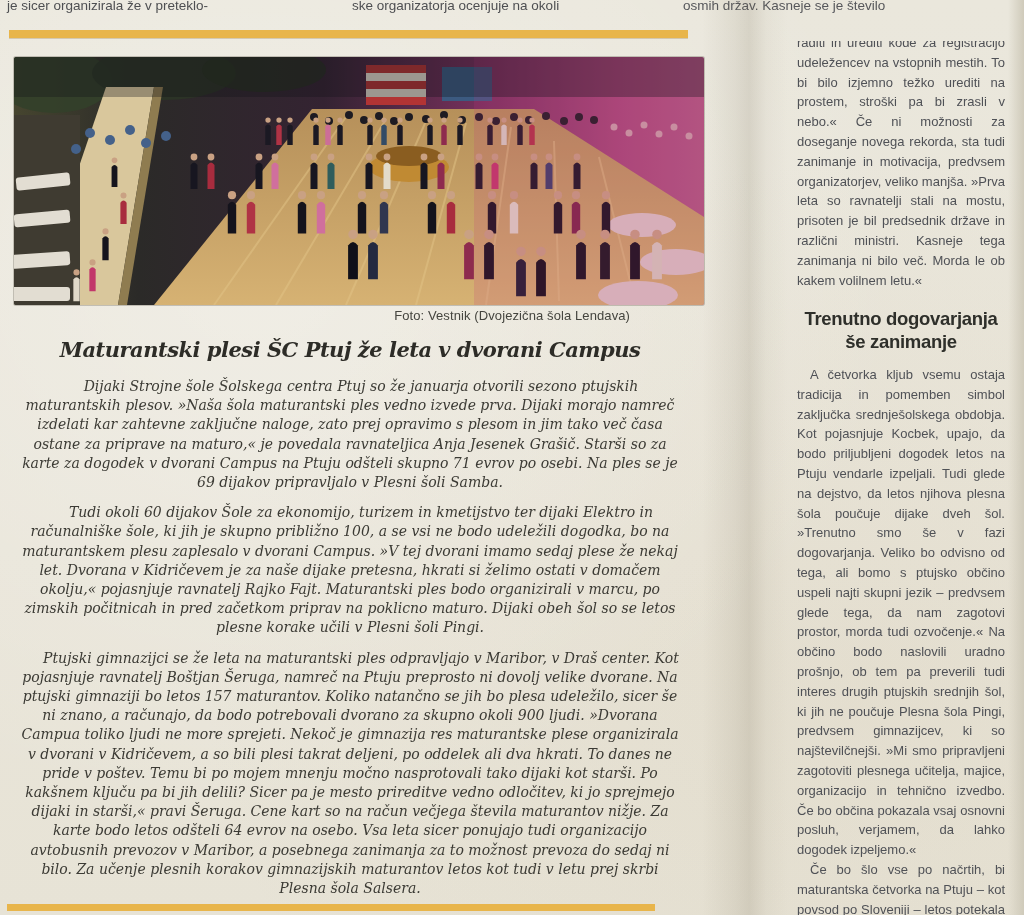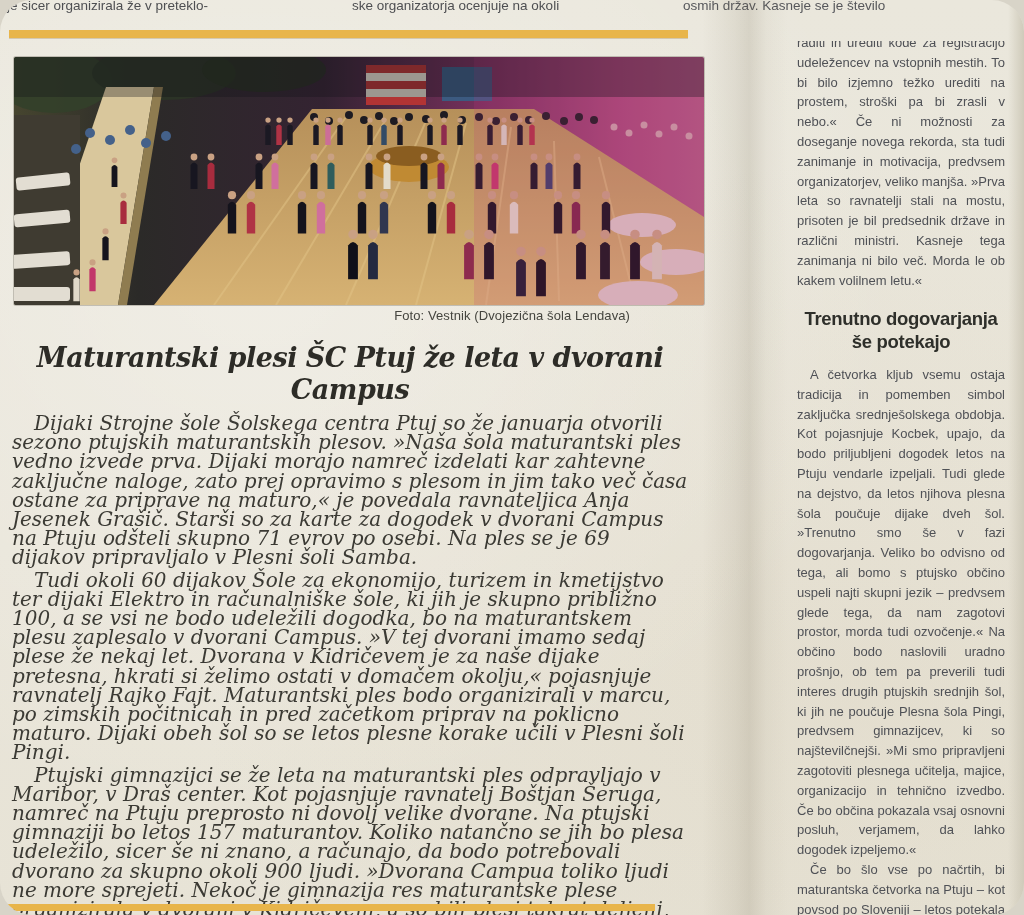--- a/index.html
+++ b/index.html
@@ -2,21 +2,21 @@
 <html><head>
 <meta charset="utf-8">
 <style>
   html,body{margin:0;padding:0;background:#d8d4c8;}
   .page{
     position:relative;width:1024px;height:915px;overflow:hidden;
     background:
       radial-gradient(ellipse at 25% 30%, rgba(255,255,255,0.30), transparent 60%),
       radial-gradient(ellipse at 85% 75%, rgba(185,165,125,0.10), transparent 55%),
       linear-gradient(180deg,#eae7dc 0%, #e9e5d9 60%, #e7e3d6 100%);
-    font-family:"Liberation Sans",sans-serif;color:#3e3c36;border-radius:32px;
+    font-family:"Liberation Sans",sans-serif;color:#3e3c36;
   }
   
   .crease{position:absolute;top:0;left:702px;width:86px;height:915px;pointer-events:none;
     background:linear-gradient(90deg,transparent 0%,rgba(115,105,82,0.10) 38%,rgba(115,105,82,0.17) 55%,rgba(115,105,82,0.05) 75%,transparent 100%);}
   .page-edge{position:absolute;top:0;right:0;width:16px;height:915px;pointer-events:none;
     background:linear-gradient(90deg,transparent,#cfcaba);}
   
   .topfrags{position:absolute;top:-3px;left:0;width:1024px;height:20px;overflow:hidden;
     color:#4e4f52;font-size:13.5px;line-height:17px;letter-spacing:0px;}
   .topfrags span{position:absolute;top:0;white-space:nowrap;}
@@ -27,25 +27,25 @@
   .rule-bottom{position:absolute;left:7px;top:904px;width:648px;height:7px;background:#e8b54b;}
   
   .photo{position:absolute;left:14px;top:57px;width:690px;height:248px;border-radius:2px;
     overflow:hidden;box-shadow:0 0 0 1px rgba(60,50,40,0.25);}
   .photo svg{display:block;}
   .caption{position:absolute;left:14px;top:308px;width:616px;text-align:right;
     font-size:13px;color:#45453f;letter-spacing:0.1px;}
   
   .article{position:absolute;left:9px;top:332px;width:682px;
     font-family:"DejaVu Serif",serif;font-style:italic;color:#3b3a34;}
-  .headline{margin:10px 0 8px 0;text-align:center;font-size:27px;line-height:32px;
+  .headline{margin:2px 0 8px 0;text-align:center;font-size:21px;line-height:32px;
     font-weight:bold;color:#2d2c27;letter-spacing:-0.5px;}
   .subheadline{margin:8px 0 8px 0;text-align:center;font-size:19.5px;line-height:24px;
     font-weight:bold;color:#2d2c27;}
-  .article p.body{margin:3px;font-size:20px;line-height:19.2px;text-indent:22px;text-align:left;}
+  .article p.body{margin:11px;font-size:14px;line-height:19.2px;text-indent:22px;text-align:center;}
   
   .rightcol{position:absolute;left:797px;top:0;width:208px;height:915px;overflow:hidden;
     color:#4f5156;font-size:13px;line-height:19.8px;}
   .rightcol .cutwrap{height:252px;overflow:hidden;margin-top:41px;}
   .rightcol .cutwrap p{margin-top:-8px;}
   .rightcol p{margin:0;text-align:justify;}
   .rightcol p.indent{text-indent:13px;}
   .rc-heading{margin:14px 6px 12px 6px;text-align:center;font-weight:bold;
     font-size:18.5px;line-height:23px;color:#2e2f2a;letter-spacing:-0.3px;}
 </style>
@@ -252,21 +252,21 @@
     <h1 class="headline">Maturantski plesi ŠC Ptuj že leta v dvorani Campus</h1>
     <p class="body">Dijaki Strojne šole Šolskega centra Ptuj so že januarja otvorili sezono ptujskih maturantskih plesov. »Naša šola maturantski ples vedno izvede prva. Dijaki morajo namreč izdelati kar zahtevne zaključne naloge, zato prej opravimo s plesom in jim tako več časa ostane za priprave na maturo,« je povedala ravnateljica Anja Jesenek Grašič. Starši so za karte za dogodek v dvorani Campus na Ptuju odšteli skupno 71 evrov po osebi. Na ples se je 69 dijakov pripravljalo v Plesni šoli Samba.</p>
     <p class="body">Tudi okoli 60 dijakov Šole za ekonomijo, turizem in kmetijstvo ter dijaki Elektro in računalniške šole, ki jih je skupno približno 100, a se vsi ne bodo udeležili dogodka, bo na maturantskem plesu zaplesalo v dvorani Campus. »V tej dvorani imamo sedaj plese že nekaj let. Dvorana v Kidričevem je za naše dijake pretesna, hkrati si želimo ostati v domačem okolju,« pojasnjuje ravnatelj Rajko Fajt. Maturantski ples bodo organizirali v marcu, po zimskih počitnicah in pred začetkom priprav na poklicno maturo. Dijaki obeh šol so se letos plesne korake učili v Plesni šoli Pingi.</p>
     <p class="body">Ptujski gimnazijci se že leta na maturantski ples odpravljajo v Maribor, v Draš center. Kot pojasnjuje ravnatelj Boštjan Šeruga, namreč na Ptuju preprosto ni dovolj velike dvorane. Na ptujski gimnaziji bo letos 157 maturantov. Koliko natančno se jih bo plesa udeležilo, sicer še ni znano, a računajo, da bodo potrebovali dvorano za skupno okoli 900 ljudi. »Dvorana Campua toliko ljudi ne more sprejeti. Nekoč je gimnazija res maturantske plese organizirala v dvorani v Kidričevem, a so bili plesi takrat deljeni, po oddelek ali dva hkrati. To danes ne pride v poštev. Temu bi po mojem mnenju močno nasprotovali tako dijaki kot starši. Po kakšnem ključu pa bi jih delili? Sicer pa je mesto prireditve vedno odločitev, ki jo sprejmejo dijaki in starši,« pravi Šeruga. Cene kart so na račun večjega števila maturantov nižje. Za karte bodo letos odšteli 64 evrov na osebo. Vsa leta sicer ponujajo tudi organizacijo avtobusnih prevozov v Maribor, a posebnega zanimanja za to možnost prevoza do sedaj ni bilo. Za učenje plesnih korakov gimnazijskih maturantov letos kot tudi v letu prej skrbi Plesna šola Salsera.</p>
   </div>
 
   <div class="rightcol">
     <div class="cutwrap">
       <p>raditi in urediti kode za registracijo udeležencev na vstopnih mestih. To bi bilo izjemno težko urediti na prostem, stroški pa bi zrasli v nebo.« Če ni možnosti za doseganje novega rekorda, sta tudi zanimanje in motivacija, predvsem organizatorjev, veliko manjša. »Prva leta so ravnatelji stali na mostu, prisoten je bil predsednik države in različni ministri. Kasneje tega zanimanja ni bilo več. Morda le ob kakem volilnem letu.«</p>
     </div>
-    <h3 class="rc-heading">Trenutno dogovarjanja še potekajo</h3>
+    <h3 class="rc-heading">Trenutno dogovarjanja še zanimanje</h3>
     <p class="indent">A četvorka kljub vsemu ostaja tradicija in pomemben simbol zaključka srednješolskega obdobja. Kot pojasnjuje Kocbek, upajo, da bodo priljubljeni dogodek letos na Ptuju vendarle izpeljali. Tudi glede na dejstvo, da letos njihova plesna šola poučuje dijake dveh šol. »Trenutno smo še v fazi dogovarjanja. Veliko bo odvisno od tega, ali bomo s ptujsko občino uspeli najti skupni jezik – predvsem glede tega, da nam zagotovi prostor, morda tudi ozvočenje.« Na občino bodo naslovili uradno prošnjo, ob tem pa preverili tudi interes drugih ptujskih srednjih šol, ki jih ne poučuje Plesna šola Pingi, predvsem gimnazijcev, ki so najštevilčnejši. »Mi smo pripravljeni zagotoviti plesnega učitelja, majice, organizacijo in tehnično izvedbo. Če bo občina pokazala vsaj osnovni posluh, verjamem, da lahko dogodek izpeljemo.«</p>
     <p class="indent">Če bo šlo vse po načrtih, bi maturantska četvorka na Ptuju – kot povsod po Sloveniji – letos potekala na zadnji šolski dan za maturante, v četrtek, 21. maja, ob 12. uri.</p>
 
   </div>
 
   <div class="rule-bottom"></div>
 
   <div class="crease"></div>
   <div class="page-edge"></div>
 </div>

